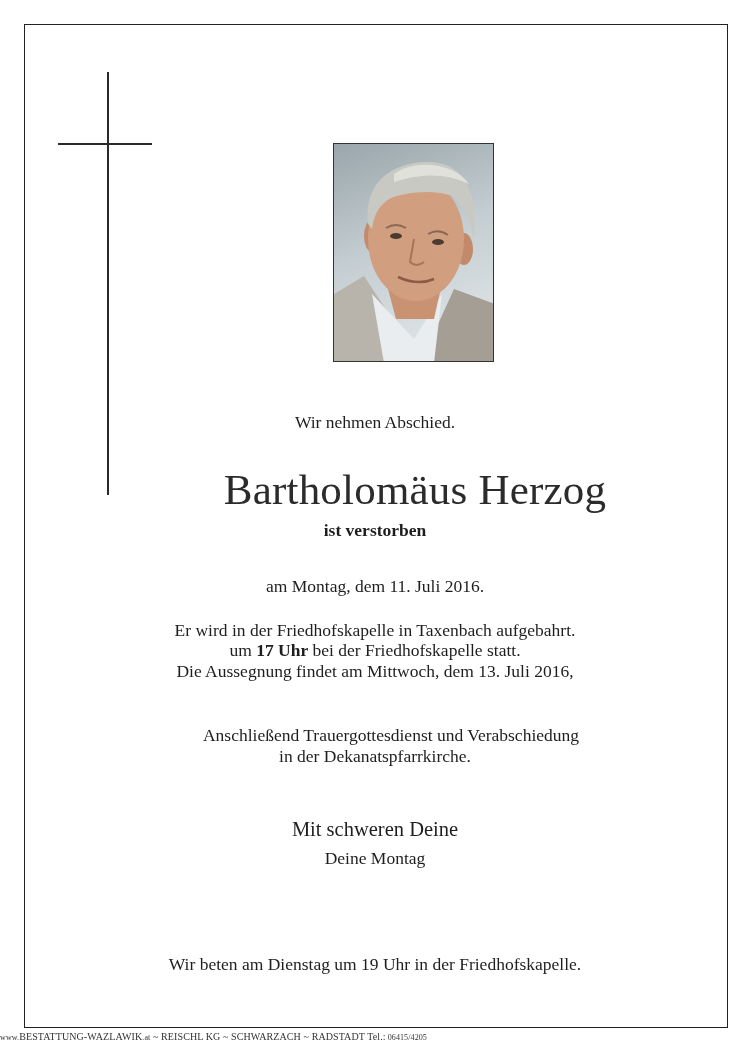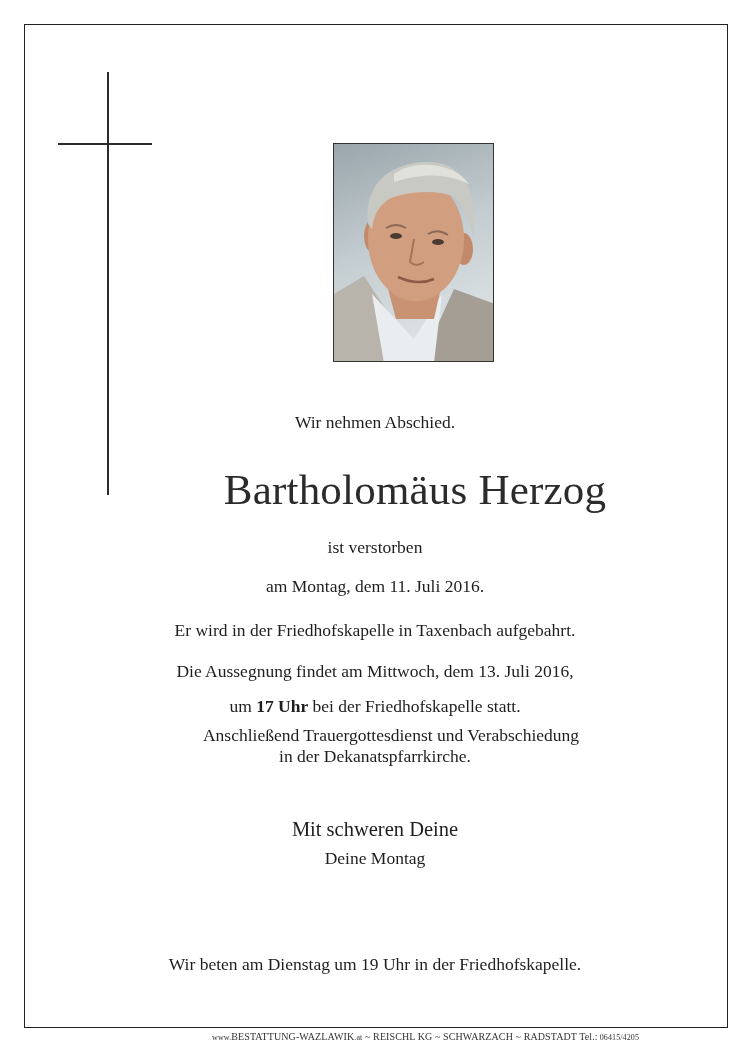--- a/index.html
+++ b/index.html
@@ -65,21 +65,21 @@
       font-size: 43px;
       color: #2b2b2b;
       letter-spacing: 0.2px;
     }
     .f20 { font-size: 20.5px; }
     .footer {
       position: absolute;
       left: 0;
       width: 639px;
       top: 1031px;
-      text-align: right;
+      text-align: left;
       font-size: 10px;
       color: #333;
       white-space: nowrap;
       letter-spacing: 0.1px;
     }
     .footer .small { font-size: 8px; }
     b { font-weight: bold; }
   </style>
 </head>
 <body>
@@ -117,29 +117,29 @@
     <path d="M80 95 L76 118 Q82 124 90 118" stroke="#a67556" stroke-width="2" fill="none"></path>
 
     <path d="M64 133 Q84 142 100 135" stroke="#8e5a48" stroke-width="2.5" fill="none"></path>
   </svg>
 </div>
 
 <div class="line f17" style="top:414px;">Wir nehmen Abschied.</div>
 
 <div class="line name" style="top:468px;margin-left:40px;">Bartholomäus Herzog</div>
 
-<div class="line f17" style="top:539px;">ist verstorben</div>
+<div class="line f17" style="top:522px;font-weight:bold;">ist verstorben</div>
 
 <div class="line f17" style="top:578px;">am Montag, dem 11. Juli 2016.</div>
 
 <div class="line f17" style="top:622px;">Er wird in der Friedhofskapelle in Taxenbach aufgebahrt.</div>
 
 <div class="line f17" style="top:663px;">Die Aussegnung findet am Mittwoch, dem 13. Juli 2016,</div>
 
-<div class="line f17" style="top:698px;"><span>um </span><b>17 Uhr</b><span> bei der Friedhofskapelle statt.</span></div>
+<div class="line f17" style="top:642px;"><span>um </span><b>17 Uhr</b><span> bei der Friedhofskapelle statt.</span></div>
 
 <div class="line f17" style="top:727px;margin-left:16px;">Anschließend Trauergottesdienst und Verabschiedung</div>
 
 <div class="line f17" style="top:748px;">in der Dekanatspfarrkirche.</div>
 
 <div class="line f20" style="top:819px;">Mit schweren Deine</div>
 
 <div class="line f17" style="top:850px;">Deine Montag</div>
 
 <div class="line f17" style="top:956px;">Wir beten am Dienstag um 19 Uhr in der Friedhofskapelle.</div>

